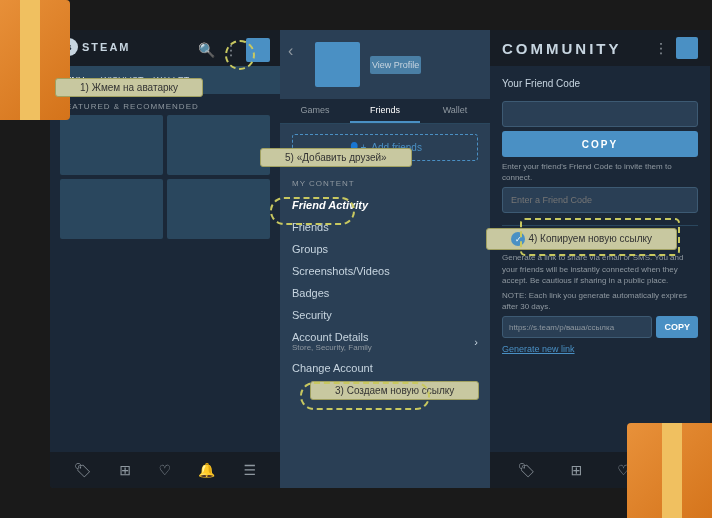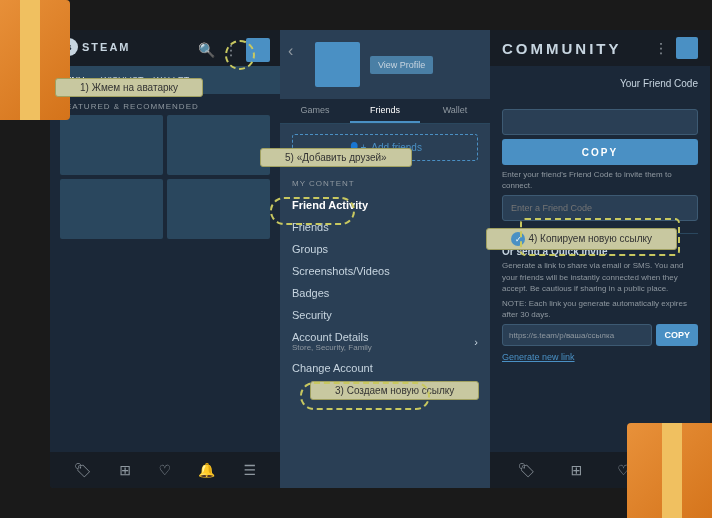--- a/index.html
+++ b/index.html
@@ -257,21 +257,21 @@
       height: 45px;
       background: #4a90c4;
       border-radius: 2px;
       flex-shrink: 0;
     }
 
     .view-profile-btn {
       background: #4a7fa5;
       color: #c7d5e0;
       border: none;
-      padding: 4px 8px;
+      padding: 4px 2px;
       font-size: 9px;
       border-radius: 2px;
       cursor: pointer;
     }
 
     .profile-tabs {
       display: flex;
       background: #1b2838;
       border-bottom: 1px solid #2a475e;
     }
@@ -321,20 +321,21 @@
     .menu-item {
       color: #c7d5e0;
       font-size: 11px;
       padding: 5px 0;
       cursor: pointer;
     }
 
     .menu-item.bold {
       font-weight: bold;
       color: #ffffff;
+      font-style: italic;
     }
 
     .menu-item-with-arrow {
       display: flex;
       justify-content: space-between;
       align-items: center;
     }
 
     .menu-sub {
       color: #8f98a0;
@@ -379,22 +380,21 @@
       padding: 12px;
       display: flex;
       flex-direction: column;
       gap: 8px;
       overflow: hidden;
     }
 
     .section-title {
       color: #c7d5e0;
       font-size: 10px;
-      margin-bottom: 20px;
-      text-align: right;
+      margin-bottom: 12px;
     }
 
     .input-box {
       background: #2a3f55;
       border: 1px solid #3d5a73;
       border-radius: 3px;
       padding: 5px 8px;
       color: #c7d5e0;
       font-size: 9px;
       width: 100%;

